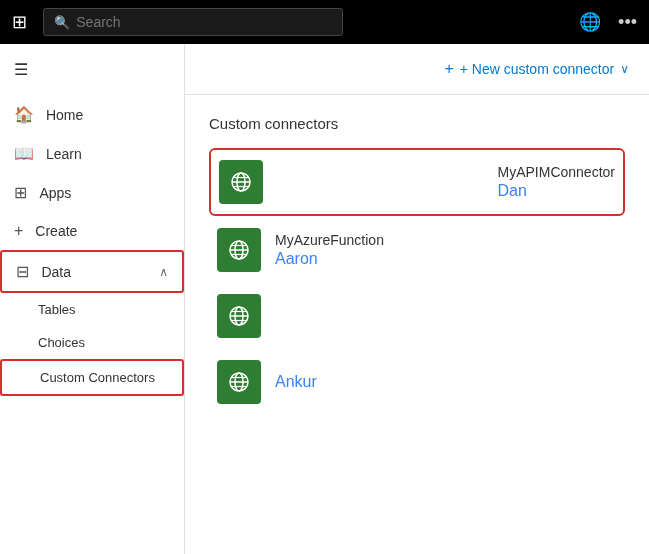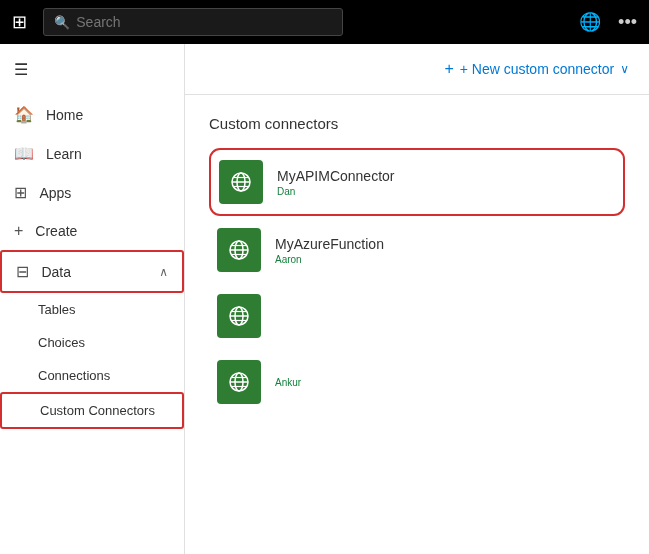--- a/index.html
+++ b/index.html
@@ -160,36 +160,37 @@
     .connector-item {
       display: flex;
       align-items: center;
       gap: 14px;
       padding: 10px 8px;
       border-radius: 3px;
       cursor: pointer;
     }
     .connector-item.selected {
       border: 2px solid #d32f2f;
-      border-radius: 11px;
+      border-radius: 6px;
+      justify-content: space-between;
     }
     .connector-icon {
       width: 44px;
       height: 44px;
       background: #2e7d32;
       border-radius: 4px;
       display: flex;
       align-items: center;
       justify-content: center;
       flex-shrink: 0;
     }
     .connector-icon svg { color: #fff; }
     .connector-info { display: flex; flex-direction: column; gap: 2px; }
     .connector-name { font-size: 14px; color: #333; font-weight: 400; }
-    .connector-author { font-size: 10px; color: #15803d; }
+    .connector-author { font-size: 16px; color: #3b82f6; }
 
     
     .globe-svg { width: 24px; height: 24px; fill: none; stroke: #fff; stroke-width: 1.5; }
   </style>
 </head>
 <body>
 
 <div class="topbar">
   <span class="topbar-grid-icon">⊞</span>
   <div class="search-box">
@@ -233,23 +234,20 @@
       <span class="collapse-arrow">∧</span>
     </div>
 
     <div class="sidebar-sub-group">
       <div class="sidebar-sub-item">
         <span>Tables</span>
       </div>
       <div class="sidebar-sub-item">
         <span>Choices</span>
       </div>
-      <div class="sidebar-sub-item">
-        <span>Connections</span>
-      </div>
       <div class="sidebar-sub-item active-custom">
         <span>Custom Connectors</span>
       </div>
     </div>
   </div>
 
   <div class="content">
     <div class="content-header">
       <button class="new-connector-btn">
         <span class="plus">+</span>

